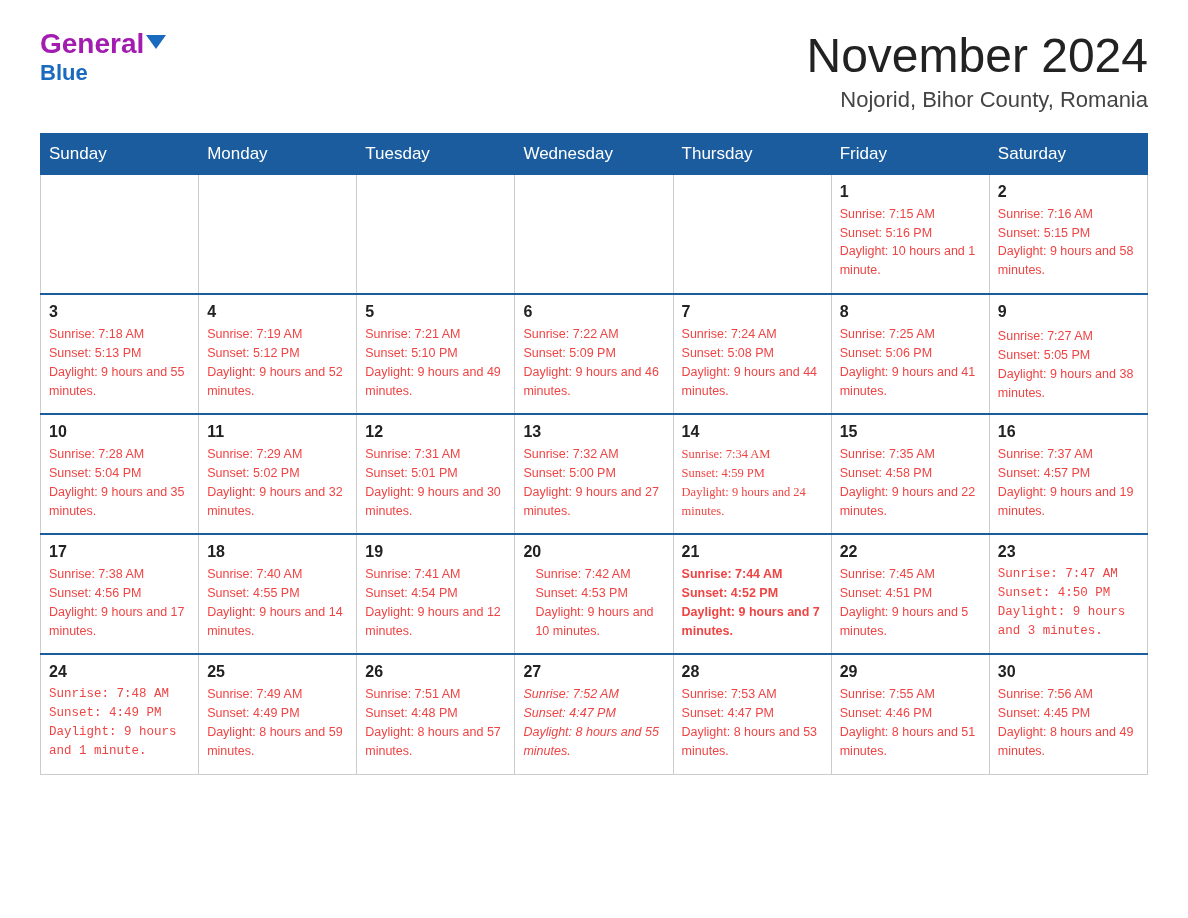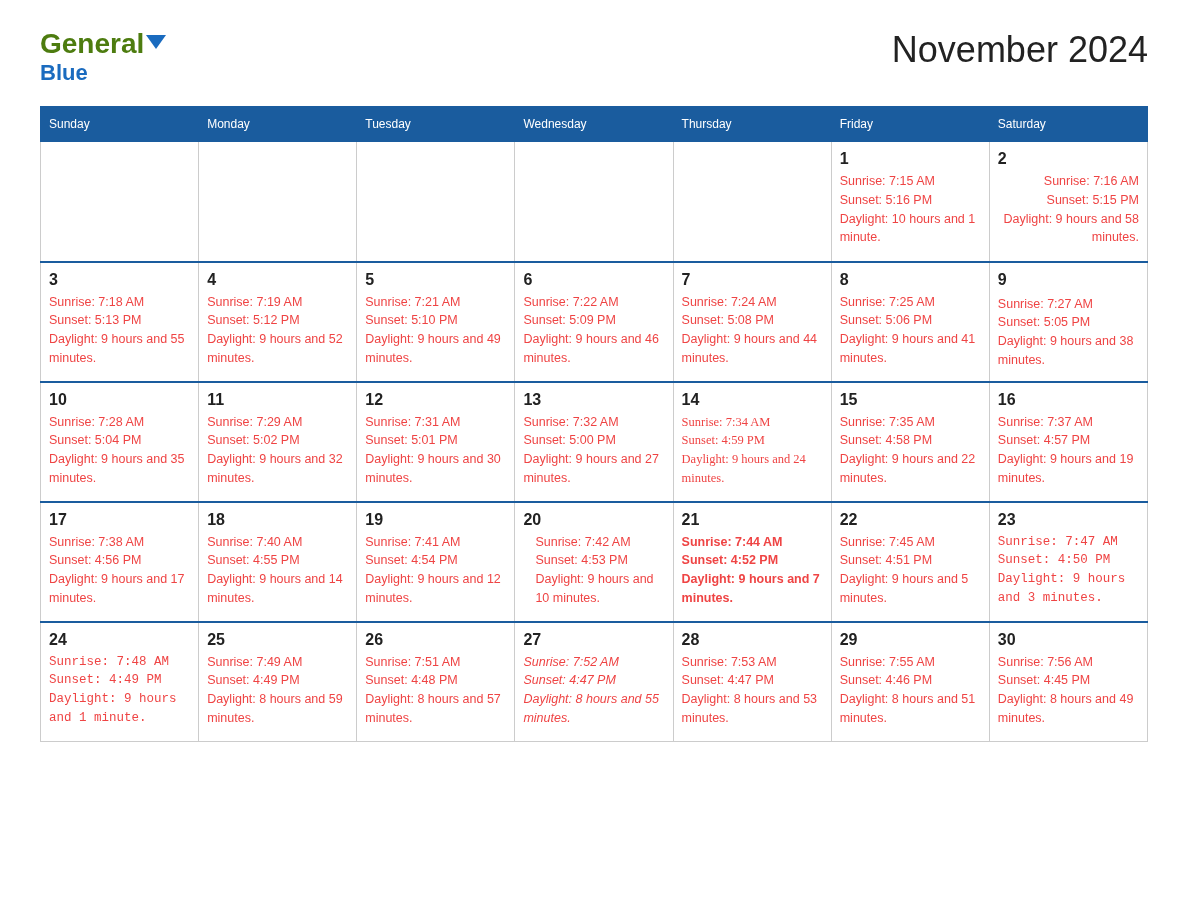--- a/index.html
+++ b/index.html
@@ -16,21 +16,21 @@
       align-items: flex-start;
       margin-bottom: 20px;
     }
     .logo-area {
       display: flex;
       flex-direction: column;
     }
     .logo-text {
       font-size: 28px;
       font-weight: bold;
-      color: #4d7c0f;
+      color: #a21caf;
       line-height: 1;
     }
     .logo-text span {
       color: #1a6bbf;
     }
     .logo-triangle {
       display: inline-block;
       width: 0;
       height: 0;
       border-left: 10px solid transparent;
@@ -44,41 +44,41 @@
     .logo-blue-text {
       color: #1a6bbf;
       font-size: 22px;
       font-weight: bold;
       margin-top: 2px;
     }
     .title-area {
       text-align: right;
     }
     .month-title {
-      font-size: 36px;
+      font-size: 48px;
       font-weight: normal;
       color: #222;
       line-height: 1.1;
     }
     .location-text {
       font-size: 22px;
       color: #444;
       margin-top: 4px;
     }
     .calendar-table {
       width: 100%;
       border-collapse: collapse;
       margin-top: 10px;
     }
     .calendar-table th {
       background-color: #1a5c9e;
       color: #fff;
       padding: 10px 8px;
       text-align: left;
-      font-size: 12px;
+      font-size: 17px;
       font-weight: normal;
       border: 1px solid #1a5c9e;
     }
     .calendar-table td {
       vertical-align: top;
       padding: 8px 8px;
       border: 1px solid #ccc;
       font-size: 13px;
       color: #333;
       width: 14.28%;
@@ -109,20 +109,21 @@
 
 <div class="header-area">
   <div class="logo-area">
     <div>
       <span class="logo-text">General<span class="logo-triangle"></span></span>
     </div>
     <div class="logo-blue-text">Blue</div>
   </div>
   <div class="title-area">
     <div class="month-title">November 2024</div>
+    <div class="location-text">Nojorid, Bihor County, Romania</div>
   </div>
 </div>
 
 <table class="calendar-table">
   <thead>
     <tr>
       <th>Sunday</th>
       <th>Monday</th>
       <th>Tuesday</th>
       <th>Wednesday</th>
@@ -139,21 +140,21 @@
         <td class="empty-cell"></td>
         <td class="empty-cell"></td>
         <td>
           <span class="day-number">1</span>
           <div class="day-info" style="white-space: pre-line;">Sunrise: 7:15 AM
 Sunset: 5:16 PM
 Daylight: 10 hours and 1 minute.</div>
         </td>
         <td>
           <span class="day-number">2</span>
-          <div class="day-info" style="white-space: pre-line; text-align: right;">Sunrise: 7:16 AM
+          <div class="day-info" style="white-space: pre-line;">Sunrise: 7:16 AM
 Sunset: 5:15 PM
 Daylight: 9 hours and 58 minutes.</div>
         </td>
       </tr>
       <tr class="row-divider">
         <td>
           <span class="day-number">3</span>
           <div class="day-info" style="white-space: pre-line;">Sunrise: 7:18 AM
 Sunset: 5:13 PM
 Daylight: 9 hours and 55 minutes.</div>

